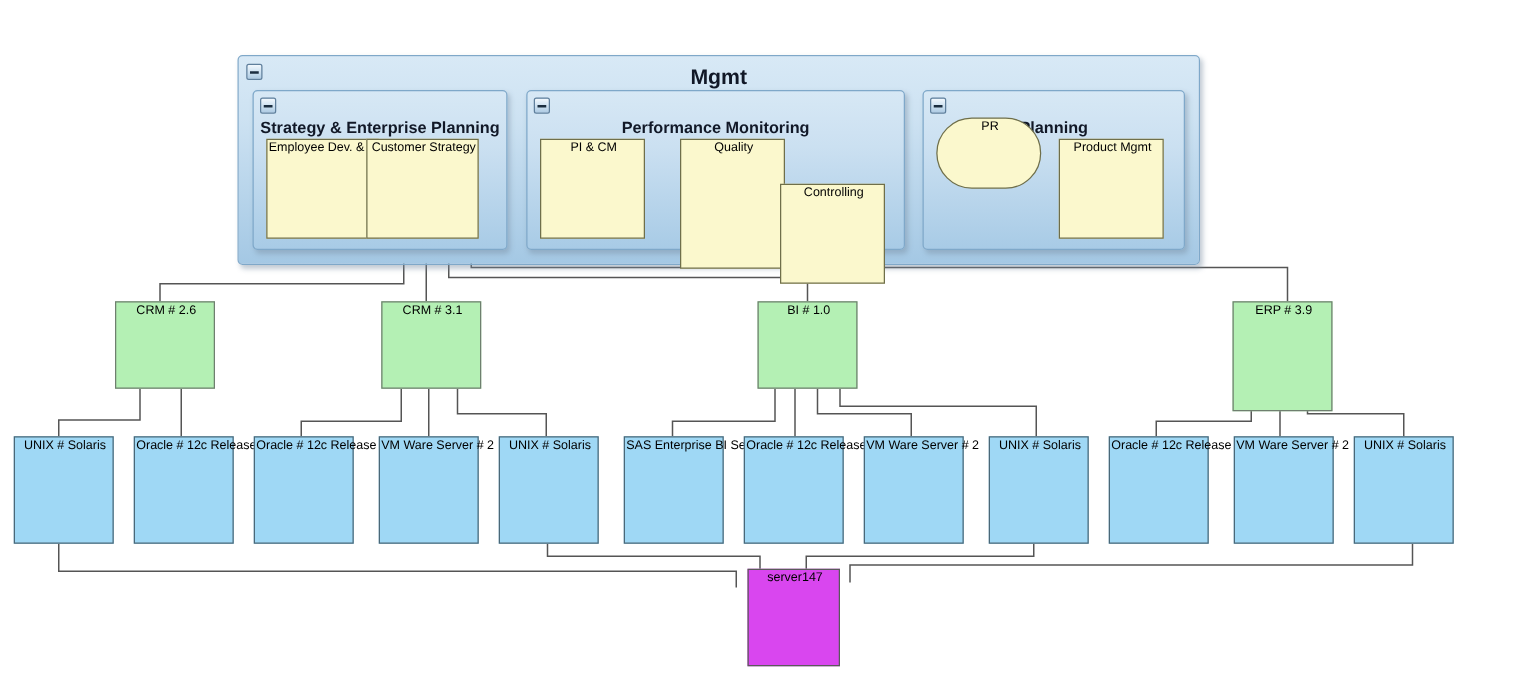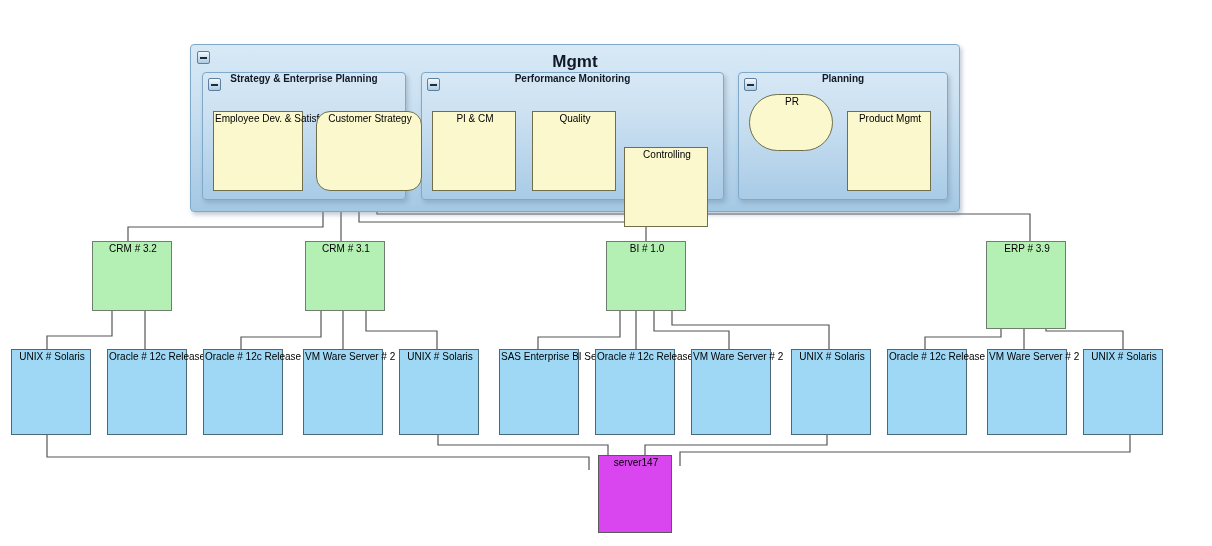--- a/index.html
+++ b/index.html
@@ -34,21 +34,21 @@
   }
   .group-title {
     position: absolute;
     left: 0; right: 0;
     text-align: center;
     font-weight: bold;
     color: #111827;
     white-space: nowrap;
   }
   .outer > .group-title { top: 7px; font-size: 17px; }
-  .inner > .group-title { top: 0; font-size: 10px; }
+  .inner > .group-title { top: 21px; font-size: 13px; }
 
   
   .collapse-btn {
     position: absolute;
     width: 13px; height: 13px;
     box-sizing: border-box;
     border: 1px solid #5f7f9c;
     border-radius: 2px;
     background: linear-gradient(to bottom, #f2f8fd 0%, #cfe2f1 50%, #aecbe3 100%);
   }
@@ -139,40 +139,40 @@
         <div class="collapse-btn" style="left:5px;top:5px;"></div>
         <div class="group-title">Performance Monitoring</div>
       </div>
       <div class="group inner" style="left: 738px; top: 72px; width: 210px; height: 128px;">
         <div class="collapse-btn" style="left:5px;top:5px;"></div>
         <div class="group-title">Planning</div>
       </div>
       <div class="node yellow" style="left: 213px; top: 111px; width: 90px; height: 80px;">
         <span class="node-label">Employee Dev. &amp; Satisf.</span>
       </div>
-      <div class="node yellow" style="left: 316px; top: 111px; width: 106px; height: 80px; border-radius: 14px;">
+      <div class="node yellow" style="left: 293px; top: 111px; width: 90px; height: 80px;">
         <span class="node-label">Customer Strategy</span>
       </div>
       <div class="node yellow" style="left: 432px; top: 111px; width: 84px; height: 80px;">
         <span class="node-label">PI &amp; CM</span>
       </div>
-      <div class="node yellow" style="left: 532px; top: 111px; width: 84px; height: 80px;">
+      <div class="node yellow" style="left: 544px; top: 111px; width: 84px; height: 104px;">
         <span class="node-label">Quality</span>
       </div>
       <div class="node yellow" style="left: 624px; top: 111px; width: 84px; height: 80px; margin-top: 36px;">
         <span class="node-label">Controlling</span>
       </div>
       <div class="node yellow" style="left: 749px; top: 94px; width: 84px; height: 57px; border-radius: 31px;">
         <span class="node-label">PR</span>
       </div>
       <div class="node yellow" style="left: 847px; top: 111px; width: 84px; height: 80px;">
         <span class="node-label">Product Mgmt</span>
       </div>
       <div class="node green" style="left: 92px; top: 241px; width: 80px; height: 70px;">
-        <span class="node-label">CRM # 3.2</span>
+        <span class="node-label">CRM # 2.6</span>
       </div>
       <div class="node green" style="left: 305px; top: 241px; width: 80px; height: 70px;">
         <span class="node-label">CRM # 3.1</span>
       </div>
       <div class="node green" style="left: 606px; top: 241px; width: 80px; height: 70px;">
         <span class="node-label">BI # 1.0</span>
       </div>
       <div class="node green" style="left: 986px; top: 241px; width: 80px; height: 88px;">
         <span class="node-label">ERP # 3.9</span>
       </div>

